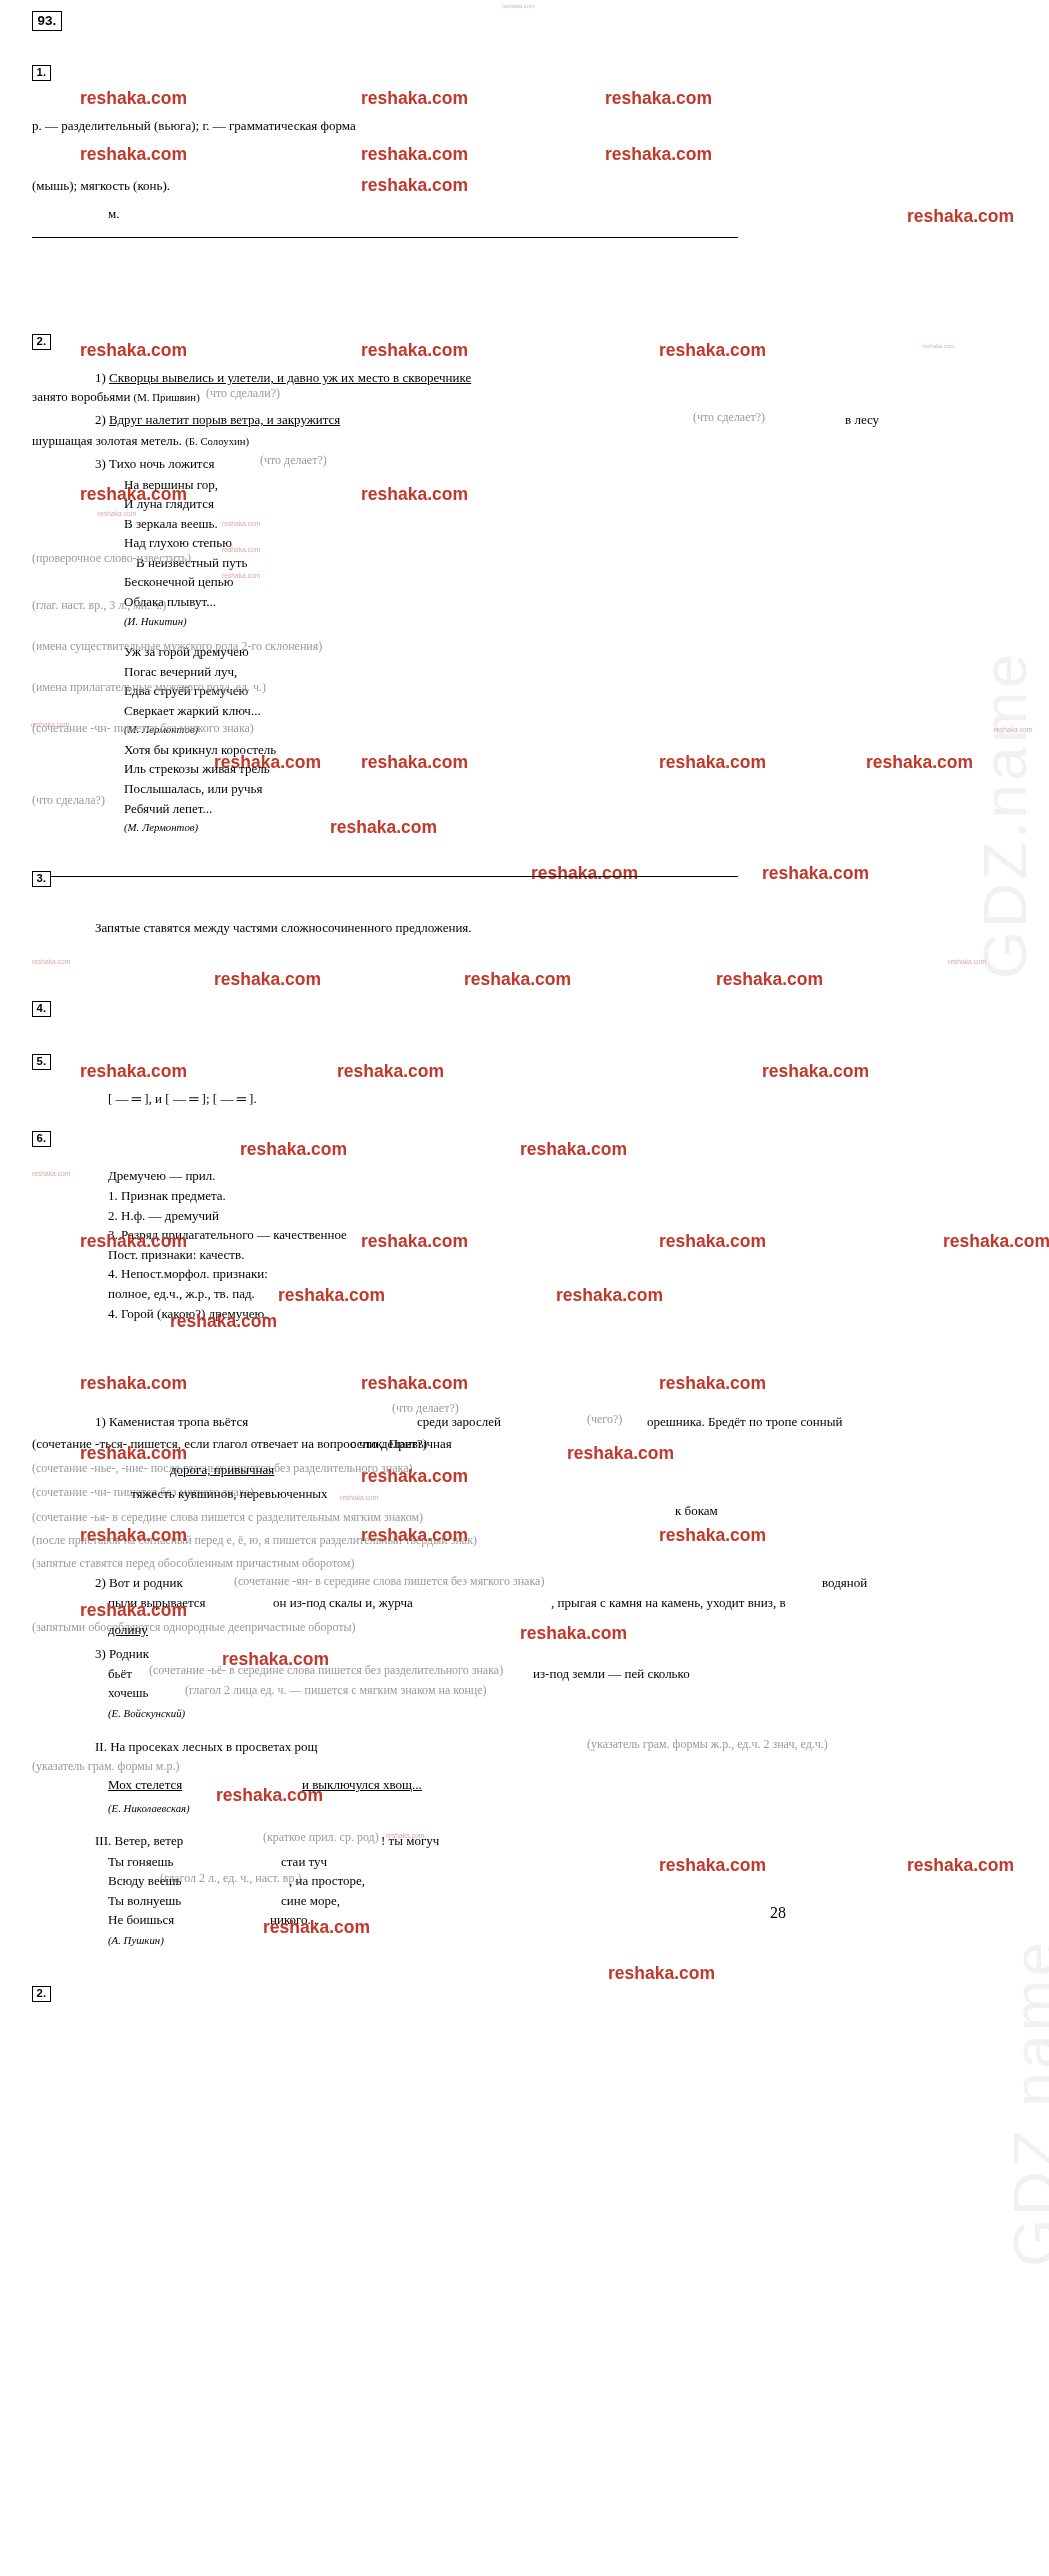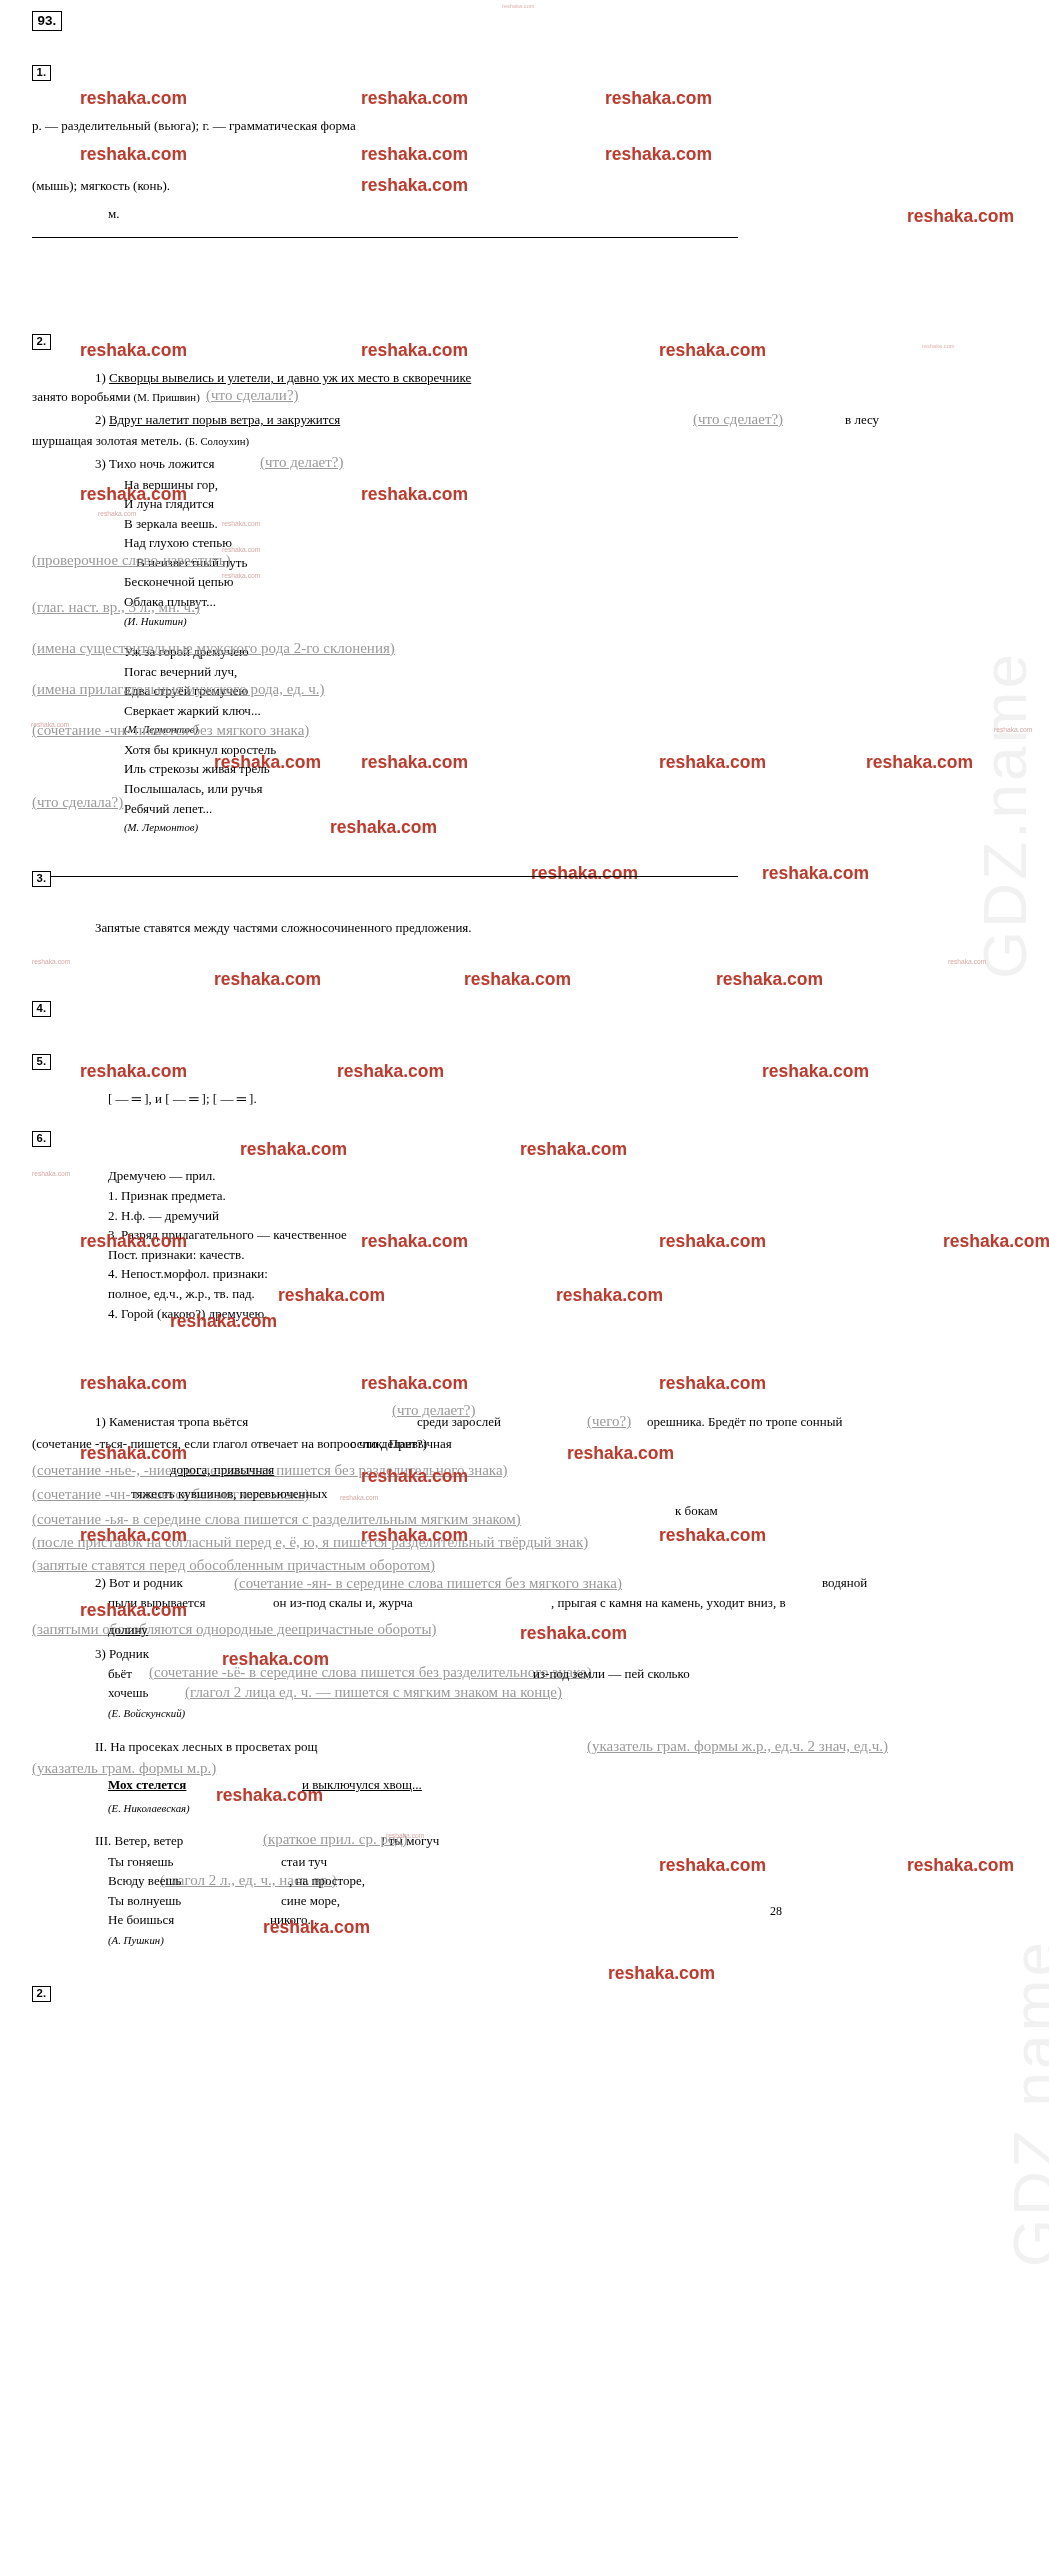--- a/index.html
+++ b/index.html
@@ -50,31 +50,31 @@
   .numbox.main{font-size:13.4px;padding:2.1px 4.6px 2.6px 4.6px;}
 
   
   .t{
     position:absolute;
     font-size:13px;
     line-height:1.30;
     white-space:nowrap;
   }
   .t.it{font-style:italic;}
-  .t.graysm{color:#9a9a9a;font-size:15px;text-decoration:underline;}
+  .t.graysm{color:#9a9a9a;font-size:12px;}
   .t.small{font-size:10.8px;}
 
   .u{text-decoration:underline;}
 
   .hr{position:absolute;height:0.5px;background:#000;}
 
   .pagenum{
     position:absolute;
     font-family:"Liberation Serif", serif;
-    font-size:12px;
+    font-size:16px;
   }
 </style>
 </head>
 <body>
 
 <div class="page">
 
   <div class="diagwm" style="left:969px; top:979px;">GDZ.name</div>
   <div class="diagwm" style="left:999px; top:2267px;">GDZ.name</div>
 
@@ -317,21 +317,21 @@
   </div>
   <div class="t graysm" style="left:185px; top:1683px;">(глагол 2 лица ед. ч. — пишется с мягким знаком на конце)</div>
   <div class="t it small" style="left:108px; top:1706px;">(Е. Войскунский)</div>
 
   <div class="wm big" style="left:222px; top:1649px;">reshaka.com</div>
 
   <div class="t" style="left:95px; top:1739px;">II. На просеках лесных в просветах рощ</div>
   <div class="t graysm" style="left:587px; top:1737px;">(указатель грам. формы ж.р., ед.ч. 2 знач, ед.ч.)</div>
   <div class="t graysm" style="left:32px; top:1759px;">(указатель грам. формы м.р.)</div>
 
-  <div class="t" style="left:108px; top:1777px;font-weight:bold;">
+  <div class="t" style="left:108px; top:1777px;">
     <span class="u">Мох стелется</span>
   </div>
   <div class="t" style="left:286px; top:1777px;margin-left:16px;">
     <span class="u">и выключулся хвощ...</span>
   </div>
   <div class="wm big" style="left:216px; top:1785px;">reshaka.com</div>
   <div class="t it small" style="left:108px; top:1801px;">(Е. Николаевская)</div>
 
   <div class="t" style="left:95px; top:1833px;">
     <span>III. Ветер, ветер</span>

